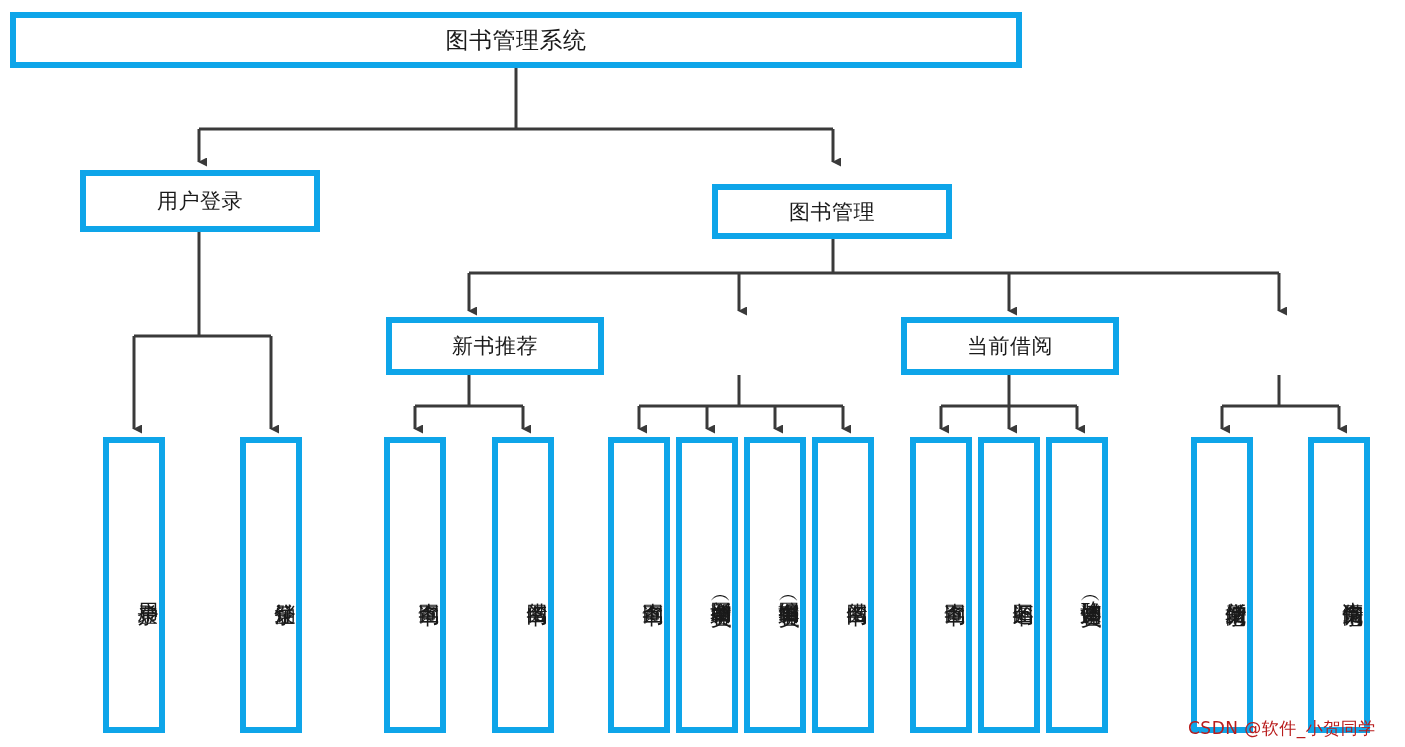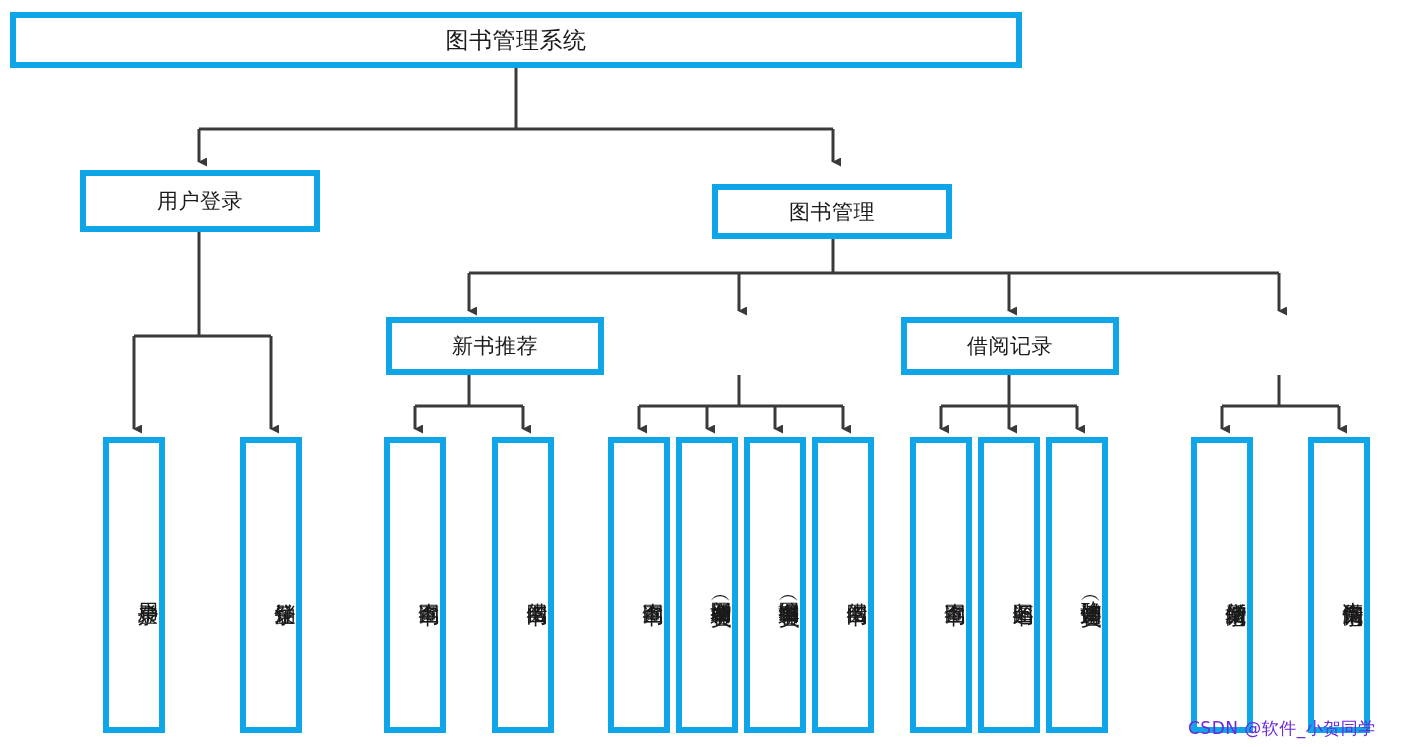--- a/index.html
+++ b/index.html
@@ -55,21 +55,21 @@
     letter-spacing: 1px;
   }
   .node.title {
     font-size: 23px;
   }
   .watermark {
     position: absolute;
     left: 1188px;
     top: 717px;
     font-size: 17px;
-    color: #6d28d9;
+    color: #b91c1c;
     white-space: nowrap;
     letter-spacing: 0.5px;
   }
 </style>
 </head>
 <body>
 
 <div id="canvas">
 
   <svg class="connectors" viewBox="0 0 1405 747">
@@ -130,21 +130,21 @@
     <span>用户登录</span>
   </div>
   <div class="node h" style="left:712px; top:184px; width:240px; height:55px;">
     <span>图书管理</span>
   </div>
 
   <div class="node h" style="left:360px; top:317px; width:218px; height:58px;margin-left:26px;">
     <span>新书推荐</span>
   </div>
   <div class="node h" style="left:901px; top:317px; width:218px; height:58px;">
-    <span>借阅记录</span>
+    <span>当前借阅</span>
   </div>
 
   <div class="node v" style="left:103px; top:437px; width:62px; height:296px;">
     <span class="vtext">用户登录</span>
   </div>
   <div class="node v" style="left:240px; top:437px; width:62px; height:296px;">
     <span class="vtext">注销登录</span>
   </div>
 
   <div class="node v" style="left:384px; top:437px; width:62px; height:296px;">

